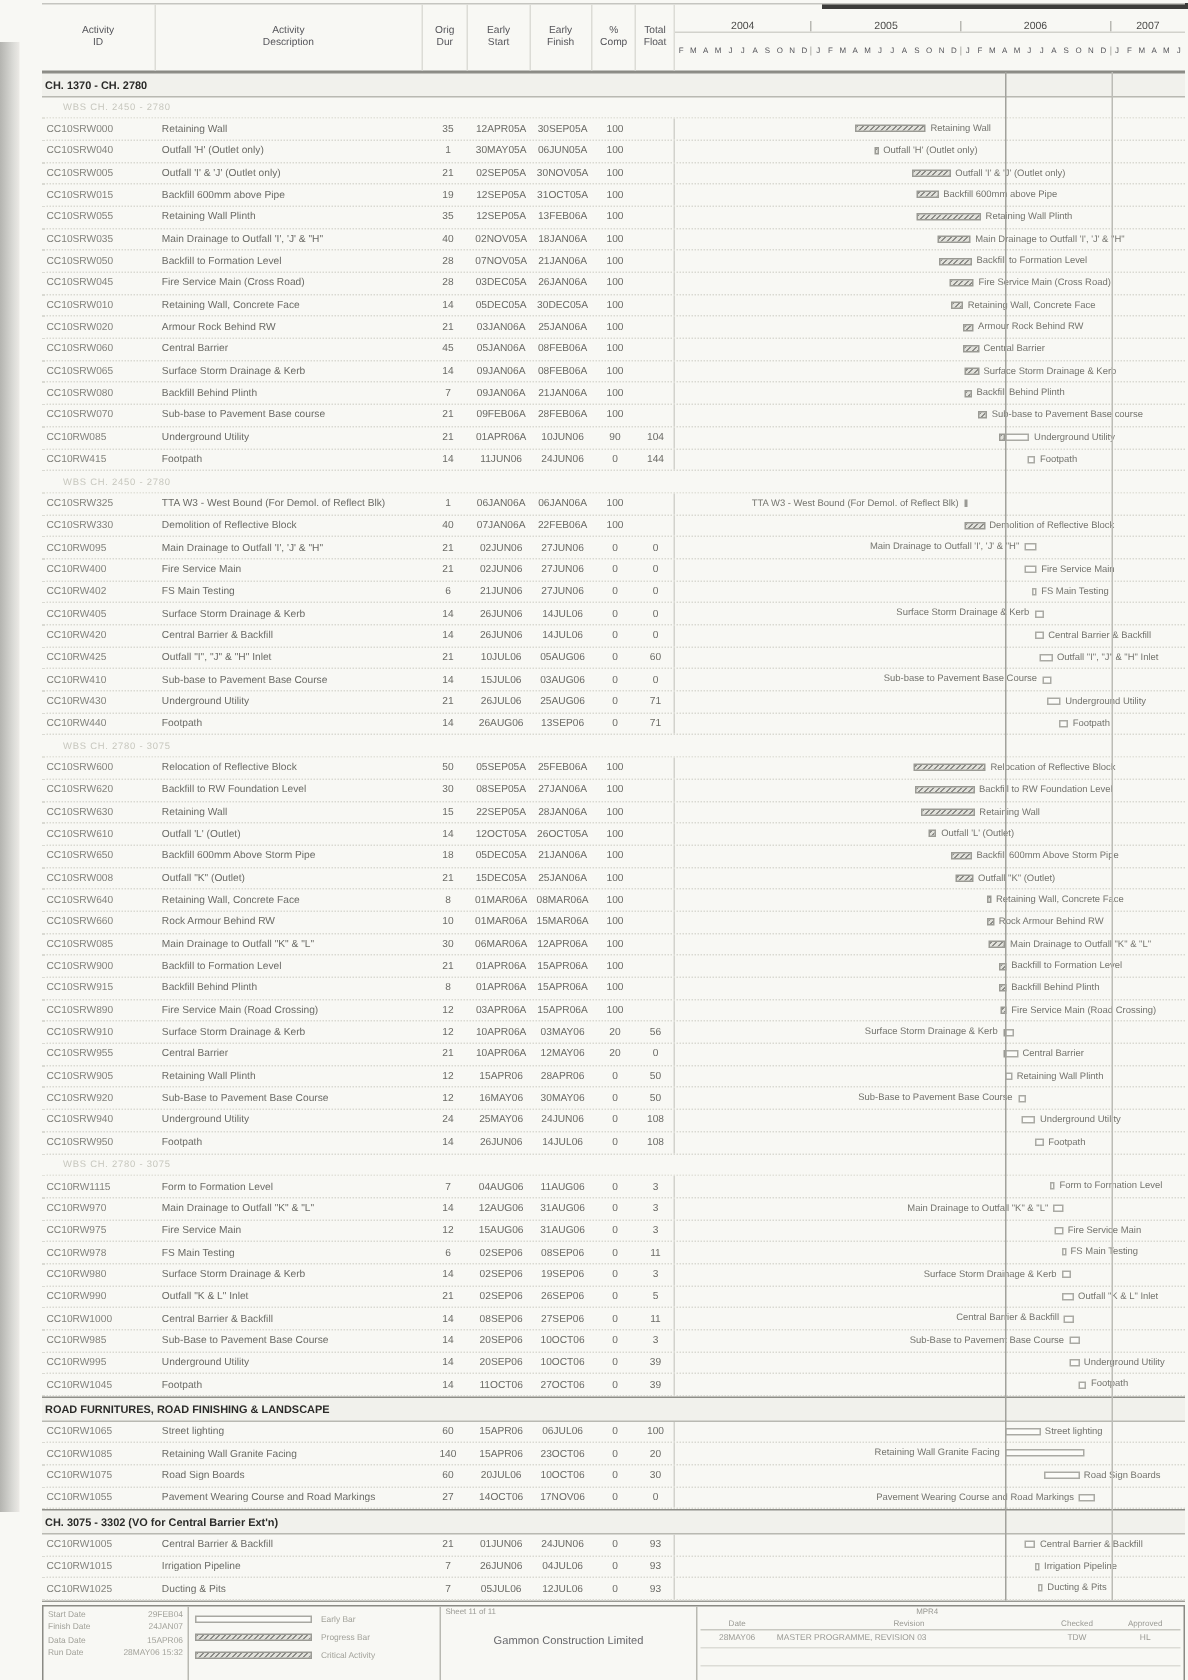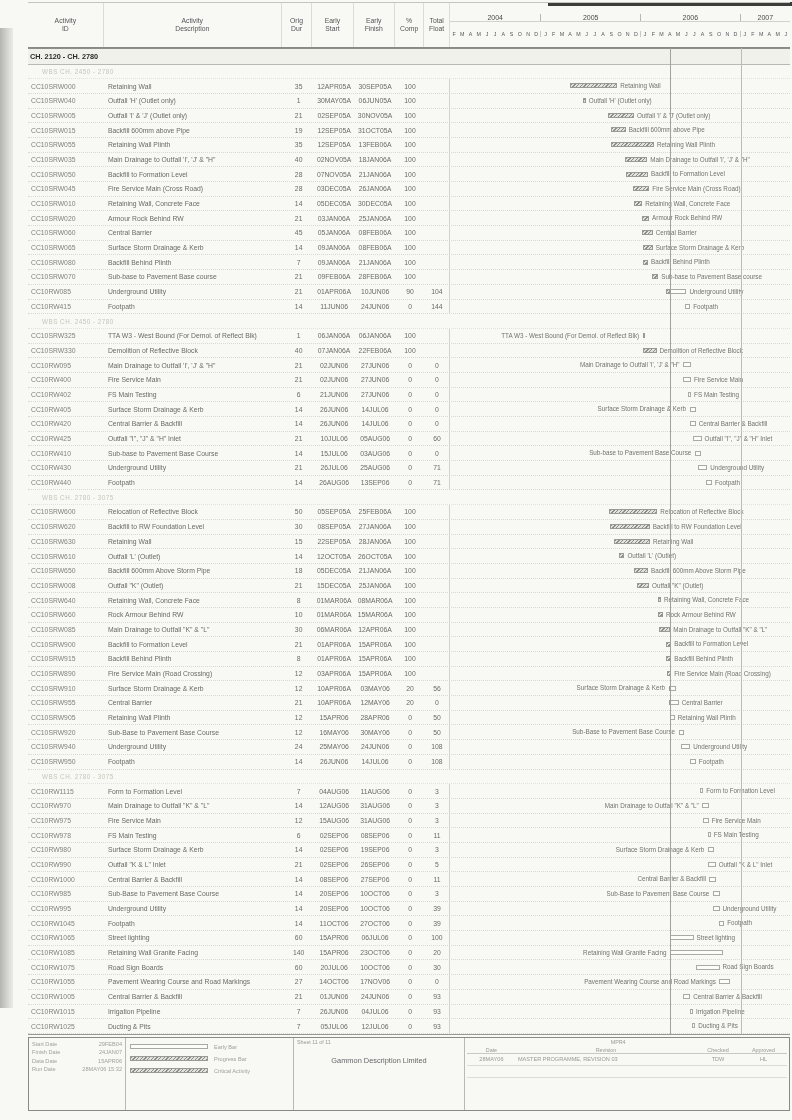--- a/index.html
+++ b/index.html
@@ -158,21 +158,21 @@
             <span class="mletter">M</span>
             <span class="mletter">A</span>
             <span class="mletter">M</span>
             <span class="mletter">J</span>
           </div>
       </div>
     </div>
 
     <div class="rows" id="rows">
         <div class="sec">
-          <span>CH. 2120 - CH. 2780</span>
+          <span>CH. 1370 - CH. 2780</span>
         </div>
         <div class="wbs">
           <span>WBS  CH. 2450 - 2780</span>
         </div>
         <div class="trow">
           <div class="cell c-id">CC10SRW000</div>
           <div class="cell c-desc">Retaining Wall</div>
           <div class="cell c-dur">35</div>
           <div class="cell c-st">12APR05A</div>
           <div class="cell c-fn">30SEP05A</div>
@@ -890,20 +890,23 @@
           <div class="cell c-dur">14</div>
           <div class="cell c-st">11OCT06</div>
           <div class="cell c-fn">27OCT06</div>
           <div class="cell c-cp">0</div>
           <div class="cell c-fl">39</div>
           <div class="g-cell">
             <div class="bar future" style="left: 268.13px; width: 5.66667px;"></div>
             <span class="g-label" style="left: 276.797px;">Footpath</span>
           </div>
         </div>
+        <div class="sec">
+          <span>ROAD FURNITURES, ROAD FINISHING &amp; LANDSCAPE</span>
+        </div>
         <div class="trow">
           <div class="cell c-id">CC10RW1065</div>
           <div class="cell c-desc">Street lighting</div>
           <div class="cell c-dur">60</div>
           <div class="cell c-st">15APR06</div>
           <div class="cell c-fn">06JUL06</div>
           <div class="cell c-cp">0</div>
           <div class="cell c-fl">100</div>
           <div class="g-cell">
             <div class="bar future" style="left: 219.48px; width: 23.6341px;"></div>
@@ -941,20 +944,23 @@
           <div class="cell c-desc">Pavement Wearing Course and Road Markings</div>
           <div class="cell c-dur">27</div>
           <div class="cell c-st">14OCT06</div>
           <div class="cell c-fn">17NOV06</div>
           <div class="cell c-cp">0</div>
           <div class="cell c-fl">0</div>
           <div class="g-cell">
             <div class="bar future" style="left: 268.959px; width: 10.3659px;"></div>
             <span class="g-label" style="right: 74.0407px;">Pavement Wearing Course and Road Markings</span>
           </div>
+        </div>
+        <div class="sec">
+          <span>CH. 3075 - 3302 (VO for Central Barrier Ext'n)</span>
         </div>
         <div class="trow">
           <div class="cell c-id">CC10RW1005</div>
           <div class="cell c-desc">Central Barrier &amp; Backfill</div>
           <div class="cell c-dur">21</div>
           <div class="cell c-st">01JUN06</div>
           <div class="cell c-fn">24JUN06</div>
           <div class="cell c-cp">0</div>
           <div class="cell c-fl">93</div>
           <div class="g-cell">
@@ -1021,21 +1027,21 @@
           <div class="sw prog"></div>
           <span>Progress Bar</span>
         </div>
         <div class="li">
           <div class="sw crit"></div>
           <span>Critical Activity</span>
         </div>
       </div>
       <div class="f-center">
         <div class="f-sheet">Sheet 11 of 11</div>
-        <div class="f-company">Gammon Description Limited</div>
+        <div class="f-company">Gammon Construction Limited</div>
 
       </div>
       <div class="f-rev">
         <div class="f-mpr">MPR4</div>
         <table class="revtab">
           <tbody>
               <tr>
             <th>Date</th>
             <th>Revision</th>
             <th>Checked</th>

